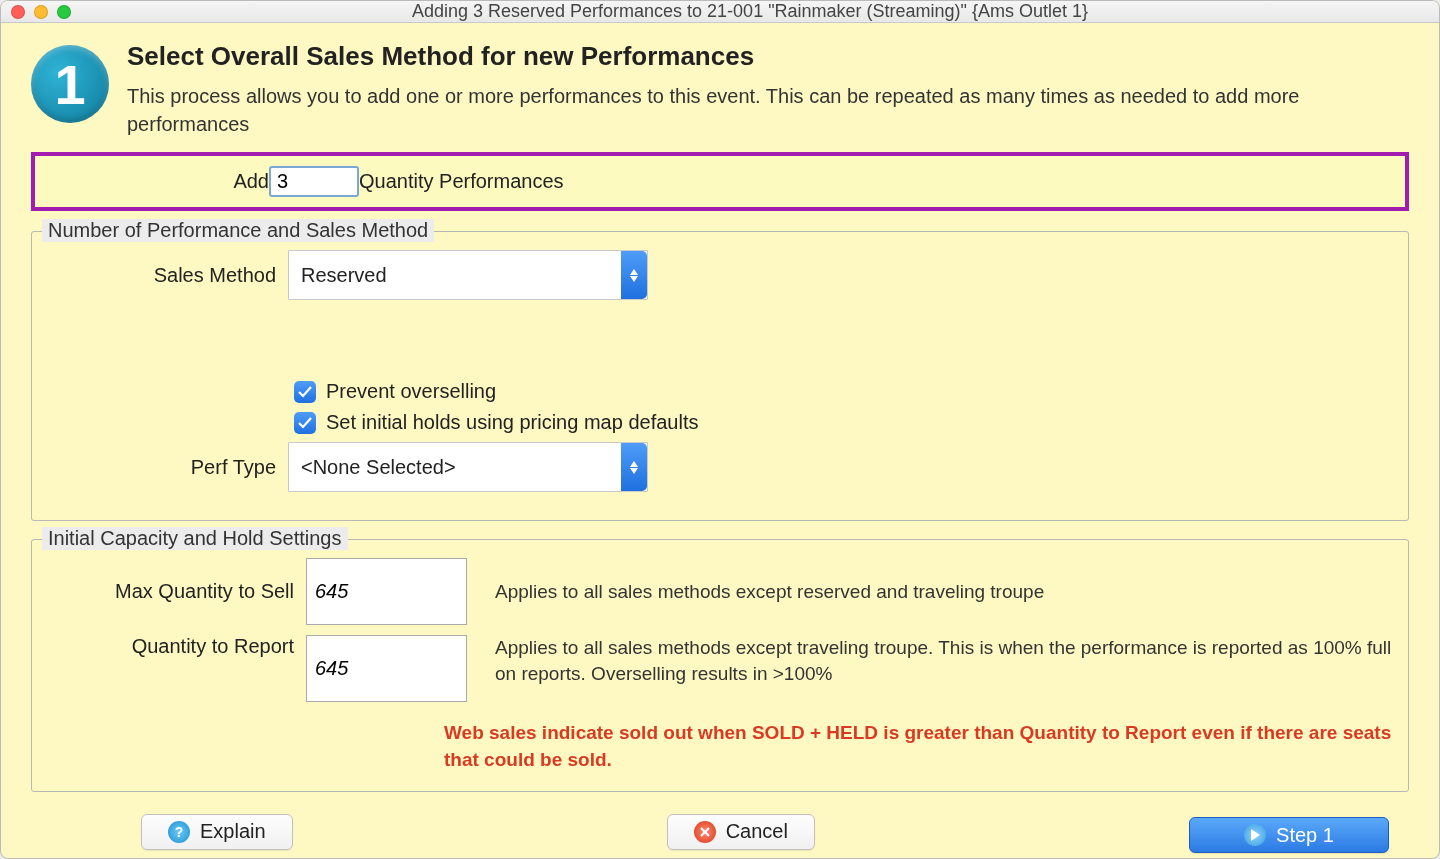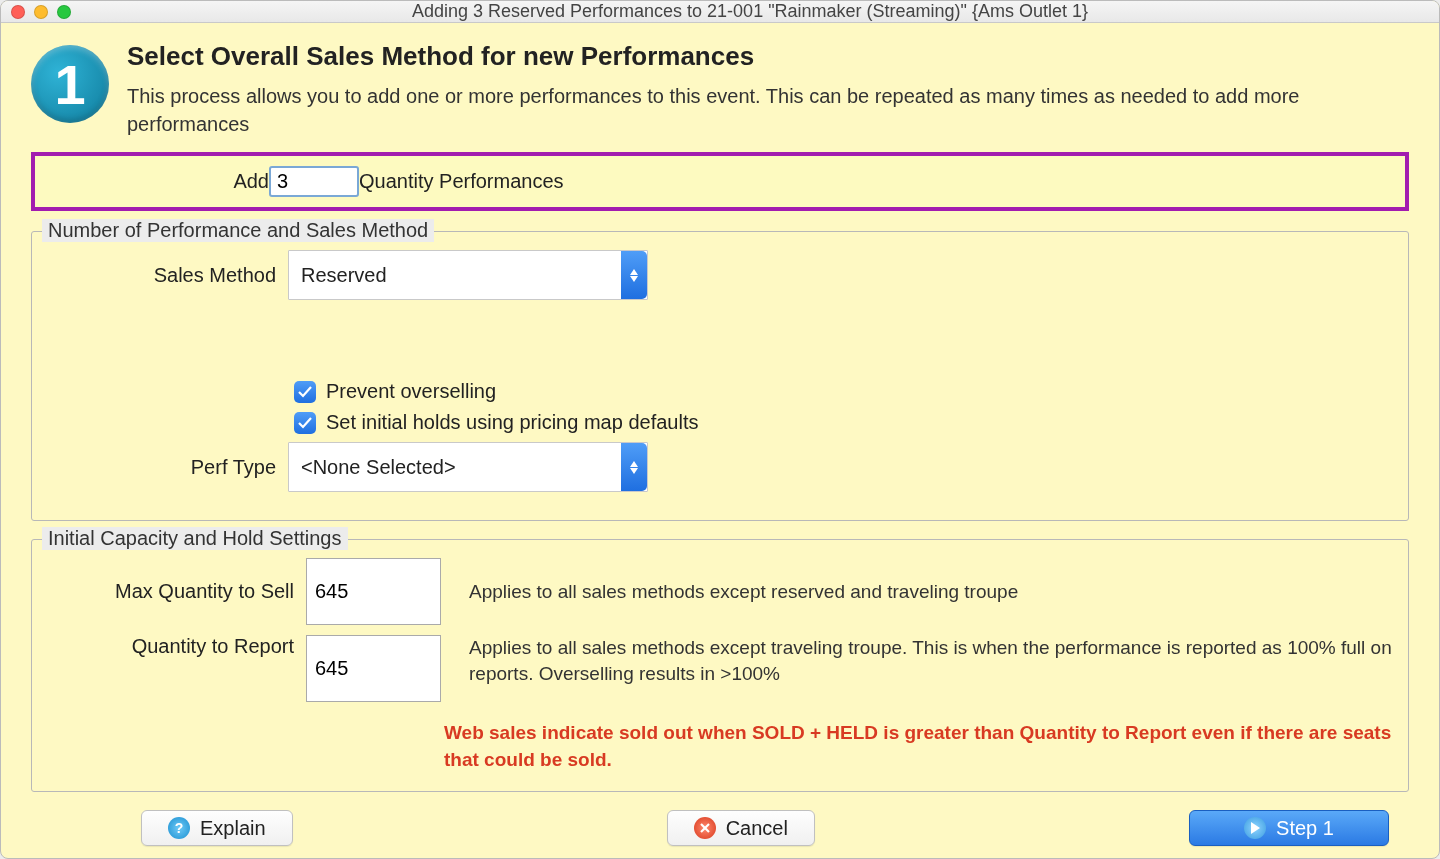--- a/index.html
+++ b/index.html
@@ -25,21 +25,21 @@
 .row { display:flex; align-items:center; gap:12px; margin-bottom:10px; min-height:34px; }
 .row .lbl { width:230px; text-align:right; font-size:20px; }
 .select { position:relative; width:360px; height:50px; background:#fff; border:1px solid #c9c9c9; border-radius:1px; display:flex; align-items:center; padding:0 36px 0 12px; }
 .select .arrow { position:absolute; right:0; top:0; width:26px; height:100%; background:linear-gradient(#4f9df7,#1f6fe0); border-radius:0 5px 5px 0; display:flex; flex-direction:column; align-items:center; justify-content:center; gap:1px; }
 .select .arrow svg { width:8px; height:6px; }
 .gap { height:70px; }
 .cbrow { display:flex; align-items:center; gap:10px; margin-left:248px; margin-bottom:8px; }
 .checkbox { width:22px; height:22px; border-radius:5px; background:linear-gradient(#4f9df7,#1f6fe0); display:flex; align-items:center; justify-content:center; flex-shrink:0; }
 .checkbox svg { width:14px; height:12px; }
 .row2 { margin-left:18px; }
-.txtinput { width:135px; font-size:20px; padding:21px 8px; border:1px solid #aaa; background:#fff; }
+.txtinput { width:161px; font-size:20px; padding:21px 8px; border:1px solid #aaa; background:#fff;font-style:italic; }
 .desc { font-size:19px; color:#333; line-height:1.35; flex:1; margin-left:16px; }
 .redtext { color:#d83a22; font-weight:600; font-size:19px; line-height:1.4; margin-left:398px; margin-top:18px; }
 .grow { flex:1; }
 .btnbar { display:flex; align-items:center; padding:0 20px 24px 110px; gap:20px; }
 .btn { height:36px; border:1px solid #c0c0c0; background:linear-gradient(#fefefe,#f0f0f0); border-radius:6px; display:flex; align-items:center; justify-content:center; gap:10px; font-size:20px; padding:0 26px; cursor:pointer; box-shadow:0 1px 1px rgba(0,0,0,0.08); }
 .btn.blue { background:linear-gradient(#5aa9f8,#2b7ae4); color:#fff; border:1px solid #1a5fc0; }
 .spacer { flex:1; }
 .iconcircle { width:22px; height:22px; border-radius:50%; display:flex; align-items:center; justify-content:center; }
 .iconcircle.blue { background:radial-gradient(circle,#6fcaf7,#1a8fd0); color:#fff; font-weight:700; font-size:14px; }
 .iconcircle.red { background:radial-gradient(circle,#ff8a6f,#d8361a); }
@@ -148,21 +148,21 @@
       <div class="btn">
         <span class="iconcircle red">
           <svg width="12" height="12" viewBox="0 0 12 12">
               <line x1="2" y1="2" x2="10" y2="10" stroke="#fff" stroke-width="2.2"></line>
               <line x1="10" y1="2" x2="2" y2="10" stroke="#fff" stroke-width="2.2"></line>
             </svg>
         </span>
         <span>Cancel</span>
       </div>
       <div class="spacer"></div>
-      <div class="btn blue" style="min-width:200px;">
+      <div class="btn blue" style="min-width:200px;margin-top:7px;">
         <span class="iconcircle play">
           <svg width="10" height="12" viewBox="0 0 10 12">
               <polygon points="1,0 10,6 1,12" fill="#fff"></polygon>
             </svg>
         </span>
         <span>Step 1</span>
       </div>
     </div>
   </div>
 </div>

